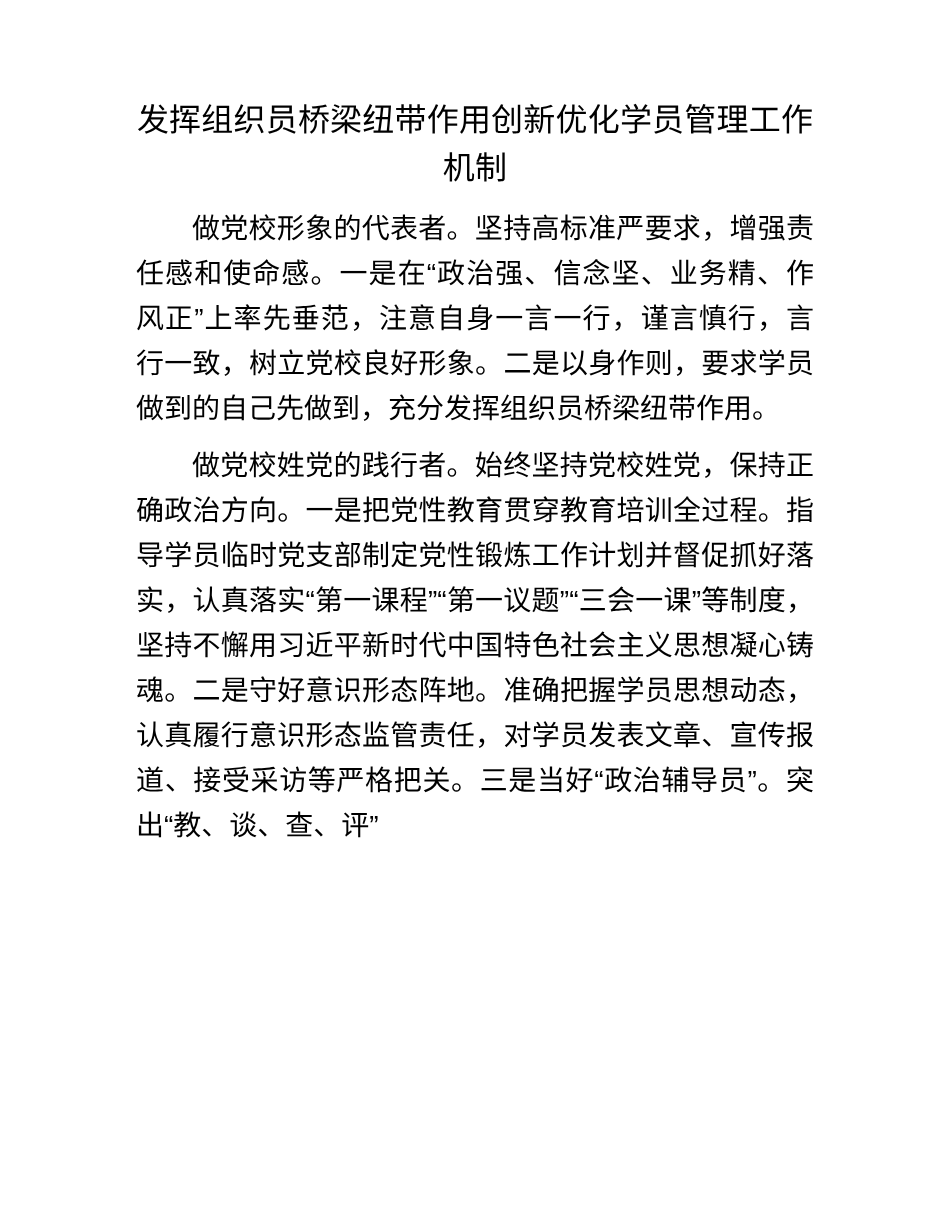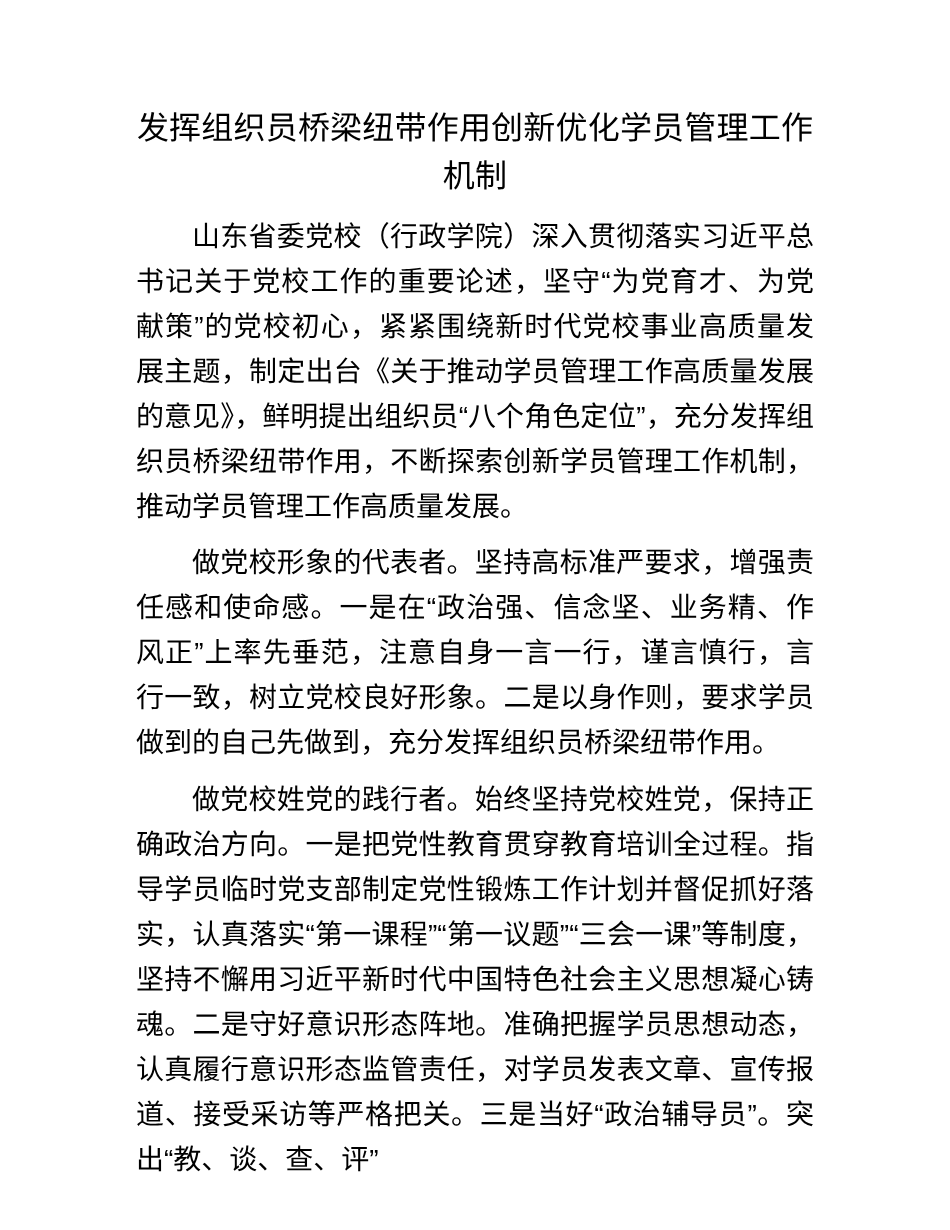--- a/index.html
+++ b/index.html
@@ -31,21 +31,21 @@
     top: 96px;
     width: 678px;
   }
 
   .doc-title {
     font-size: 32px;
     line-height: 48px;
     font-weight: 500;
     text-align: center;
     letter-spacing: 0.2px;
-    margin: 8px 0 14px 0;
+    margin: 0 0 14px 0;
     word-break: break-all;
   }
 
   .body-para {
     font-size: 28px;
     line-height: 45px;
     font-weight: 400;
     text-align: justify;
     text-justify: inter-ideograph;
     text-indent: 56px;
@@ -60,20 +60,19 @@
   }
 </style>
 </head>
 <body style="background: rgb(255, 255, 255); color: rgb(0, 0, 0);">
 
 <div class="page" style="background: rgb(255, 255, 255);">
   <div class="content">
 
     <h1 class="doc-title">发挥组织员桥梁纽带作用创新优化学员管理工作机制</h1>
 
-    <p class="body-para">山东省委党校（行政学院）深入贯彻落实习近平总书记关于党校工作的重要论述，坚守“为党育才、为党献策”的党校初心，紧紧围绕新时代党校事业高质量发展主题，制定出台《关于推动学员管理工作高质量发展的意见》，鲜明提出组织员“八个角色定位”，充分发挥组织员桥梁纽带作用，不断探索创新学员管理工作机制，推动学员管理工作高质量发展。</p>
 
     <p class="body-para">做党校形象的代表者。坚持高标准严要求，增强责任感和使命感。一是在“政治强、信念坚、业务精、作风正”上率先垂范，注意自身一言一行，谨言慎行，言行一致，树立党校良好形象。二是以身作则，要求学员做到的自己先做到，充分发挥组织员桥梁纽带作用。</p>
 
     <p class="body-para">做党校姓党的践行者。始终坚持党校姓党，保持正确政治方向。一是把党性教育贯穿教育培训全过程。指导学员临时党支部制定党性锻炼工作计划并督促抓好落实，认真落实“第一课程”“第一议题”“三会一课”等制度，坚持不懈用习近平新时代中国特色社会主义思想凝心铸魂。二是守好意识形态阵地。准确把握学员思想动态，认真履行意识形态监管责任，对学员发表文章、宣传报道、接受采访等严格把关。三是当好“政治辅导员”。突出“教、谈、查、评”</p>
 
   </div>
 </div>
 
 </body></html>

